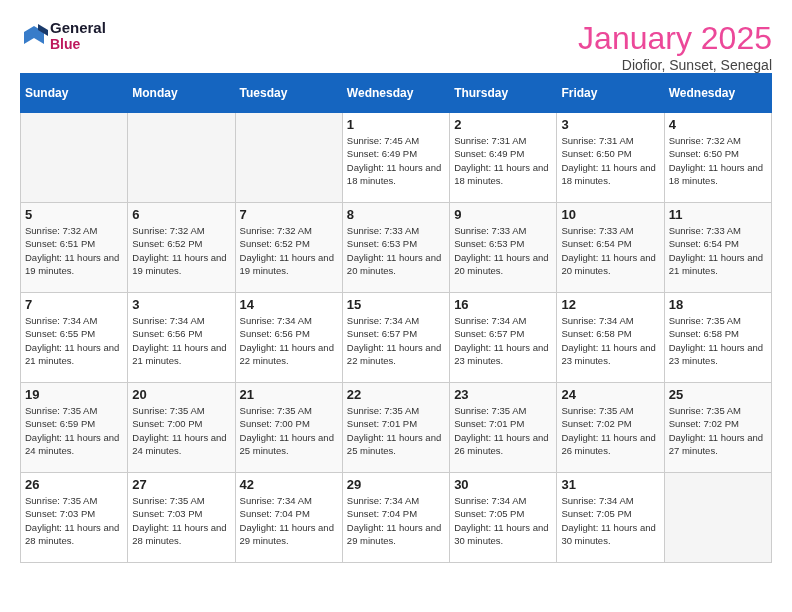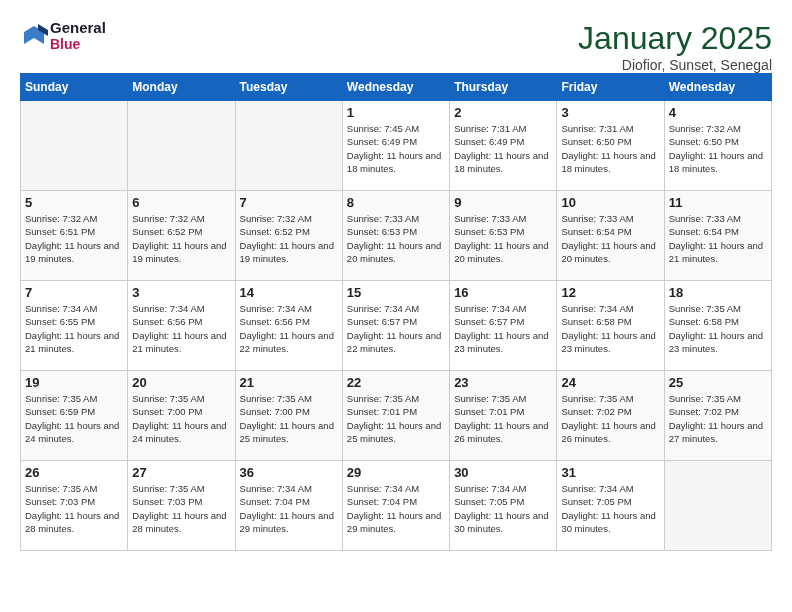--- a/index.html
+++ b/index.html
@@ -24,37 +24,37 @@
       width: 28px;
       height: 28px;
       margin-right: 2px;
     }
     .title-block {
       text-align: right;
     }
     .month-title {
       font-size: 32px;
       font-weight: normal;
-      color: #14532d;
+      color: #ec4899;
     }
     .subtitle {
       font-size: 14px;
       color: #444;
     }
     table {
       width: 100%;
       border-collapse: collapse;
       table-layout: fixed;
     }
     thead th {
       background-color: #1565c0;
       color: #fff;
       font-size: 12px;
       font-weight: bold;
-      padding: 6px 4px;
+      padding: 12px 4px;
       text-align: left;
       border: 1px solid #1565c0;
     }
     tbody td {
       border: 1px solid #ccc;
       vertical-align: top;
       padding: 4px;
       height: 90px;
       background: #fff;
     }
@@ -278,21 +278,21 @@
 Sunset: 7:03 PM
 Daylight: 11 hours and 28 minutes.</div>
         </td>
         <td>
           <div class="day-number">27</div>
           <div class="day-info" style="white-space: pre-line;">Sunrise: 7:35 AM
 Sunset: 7:03 PM
 Daylight: 11 hours and 28 minutes.</div>
         </td>
         <td>
-          <div class="day-number">36</div>
+          <div class="day-number">42</div>
           <div class="day-info" style="white-space: pre-line;">Sunrise: 7:34 AM
 Sunset: 7:04 PM
 Daylight: 11 hours and 29 minutes.</div>
         </td>
         <td>
           <div class="day-number">29</div>
           <div class="day-info" style="white-space: pre-line;">Sunrise: 7:34 AM
 Sunset: 7:04 PM
 Daylight: 11 hours and 29 minutes.</div>
         </td>

